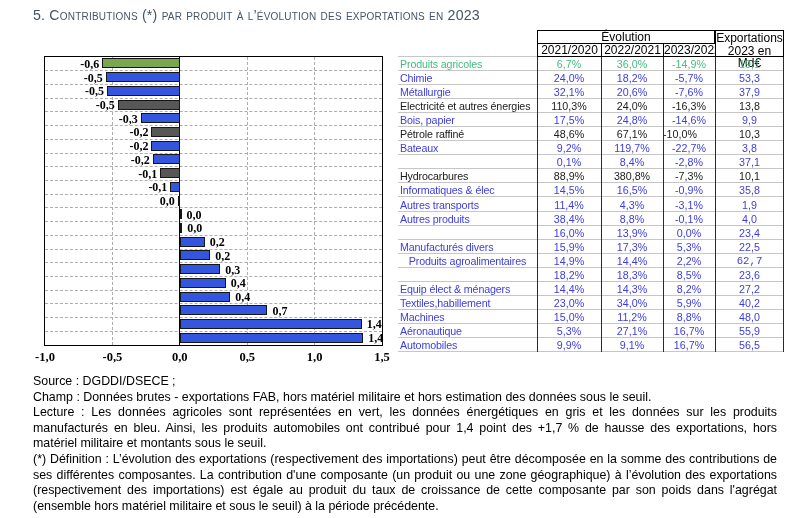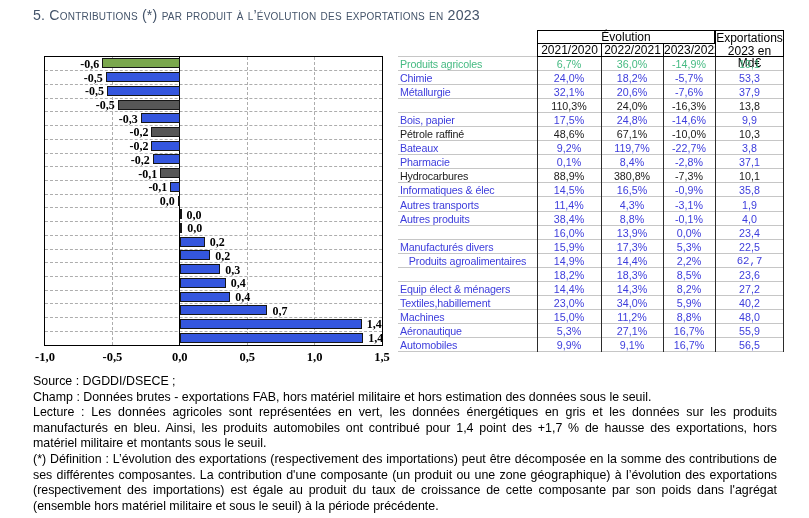--- a/index.html
+++ b/index.html
@@ -155,48 +155,48 @@
         <span class="tval" style="left: 317px; width: 69px;">53,3</span>
       </div>
       <div class="trow" style="position: absolute; left: 0px; width: 386px; top: 55.1px; height: 14.05px; box-sizing: border-box; border-bottom: 1px solid rgb(198, 198, 198); color: rgb(61, 61, 220);">
         <span class="tlabel" style="width: 135px;">Métallurgie</span>
         <span class="tval" style="left: 139px; width: 64px;">32,1%</span>
         <span class="tval" style="left: 203px; width: 62px;">20,6%</span>
         <span class="tval" style="left: 265px; width: 52px;">-7,6%</span>
         <span class="tval" style="left: 317px; width: 69px;">37,9</span>
       </div>
       <div class="trow" style="position: absolute; left: 0px; width: 386px; top: 69.15px; height: 14.05px; box-sizing: border-box; border-bottom: 1px solid rgb(198, 198, 198); color: rgb(26, 26, 26);">
+        <span class="tlabel" style="width: 135px;">Electricité et autres énergies</span>
         <span class="tval" style="left: 139px; width: 64px;">110,3%</span>
         <span class="tval" style="left: 203px; width: 62px;">24,0%</span>
         <span class="tval" style="left: 265px; width: 52px;">-16,3%</span>
         <span class="tval" style="left: 317px; width: 69px;">13,8</span>
       </div>
       <div class="trow" style="position: absolute; left: 0px; width: 386px; top: 83.2px; height: 14.05px; box-sizing: border-box; border-bottom: 1px solid rgb(198, 198, 198); color: rgb(61, 61, 220);">
         <span class="tlabel" style="width: 135px;">Bois, papier</span>
         <span class="tval" style="left: 139px; width: 64px;">17,5%</span>
         <span class="tval" style="left: 203px; width: 62px;">24,8%</span>
         <span class="tval" style="left: 265px; width: 52px;">-14,6%</span>
         <span class="tval" style="left: 317px; width: 69px;">9,9</span>
       </div>
       <div class="trow" style="position: absolute; left: 0px; width: 386px; top: 97.25px; height: 14.05px; box-sizing: border-box; border-bottom: 1px solid rgb(198, 198, 198); color: rgb(26, 26, 26);">
         <span class="tlabel" style="width: 135px;">Pétrole raffiné</span>
         <span class="tval" style="left: 139px; width: 64px;">48,6%</span>
         <span class="tval" style="left: 203px; width: 62px;">67,1%</span>
-        <span class="tval" style="left: 265px; width: 52px;">-10,0%</span>
+        <span class="tval" style="left: 256px; width: 52px;">-10,0%</span>
         <span class="tval" style="left: 317px; width: 69px;">10,3</span>
       </div>
       <div class="trow" style="position: absolute; left: 0px; width: 386px; top: 111.3px; height: 14.05px; box-sizing: border-box; border-bottom: 1px solid rgb(198, 198, 198); color: rgb(61, 61, 220);">
         <span class="tlabel" style="width: 135px;">Bateaux</span>
         <span class="tval" style="left: 139px; width: 64px;">9,2%</span>
         <span class="tval" style="left: 203px; width: 62px;">119,7%</span>
         <span class="tval" style="left: 265px; width: 52px;">-22,7%</span>
         <span class="tval" style="left: 317px; width: 69px;">3,8</span>
       </div>
       <div class="trow" style="position: absolute; left: 0px; width: 386px; top: 125.35px; height: 14.05px; box-sizing: border-box; border-bottom: 1px solid rgb(198, 198, 198); color: rgb(61, 61, 220);">
-        <span class="tlabel" style="width: 135px;">Pharmacie</span>
         <span class="tval" style="left: 139px; width: 64px;">0,1%</span>
         <span class="tval" style="left: 203px; width: 62px;">8,4%</span>
         <span class="tval" style="left: 265px; width: 52px;">-2,8%</span>
         <span class="tval" style="left: 317px; width: 69px;">37,1</span>
       </div>
       <div class="trow" style="position: absolute; left: 0px; width: 386px; top: 139.4px; height: 14.05px; box-sizing: border-box; border-bottom: 1px solid rgb(198, 198, 198); color: rgb(26, 26, 26);">
         <span class="tlabel" style="width: 135px;">Hydrocarbures</span>
         <span class="tval" style="left: 139px; width: 64px;">88,9%</span>
         <span class="tval" style="left: 203px; width: 62px;">380,8%</span>
         <span class="tval" style="left: 265px; width: 52px;">-7,3%</span>

